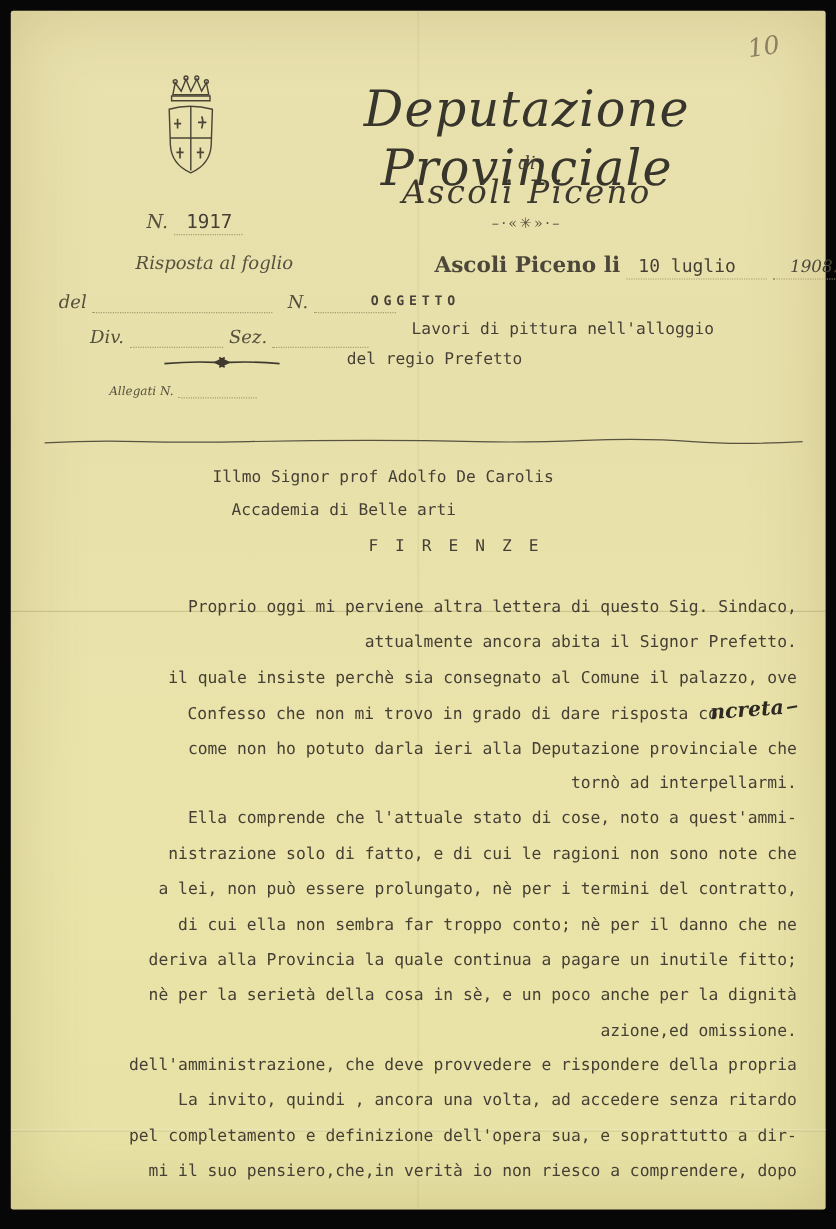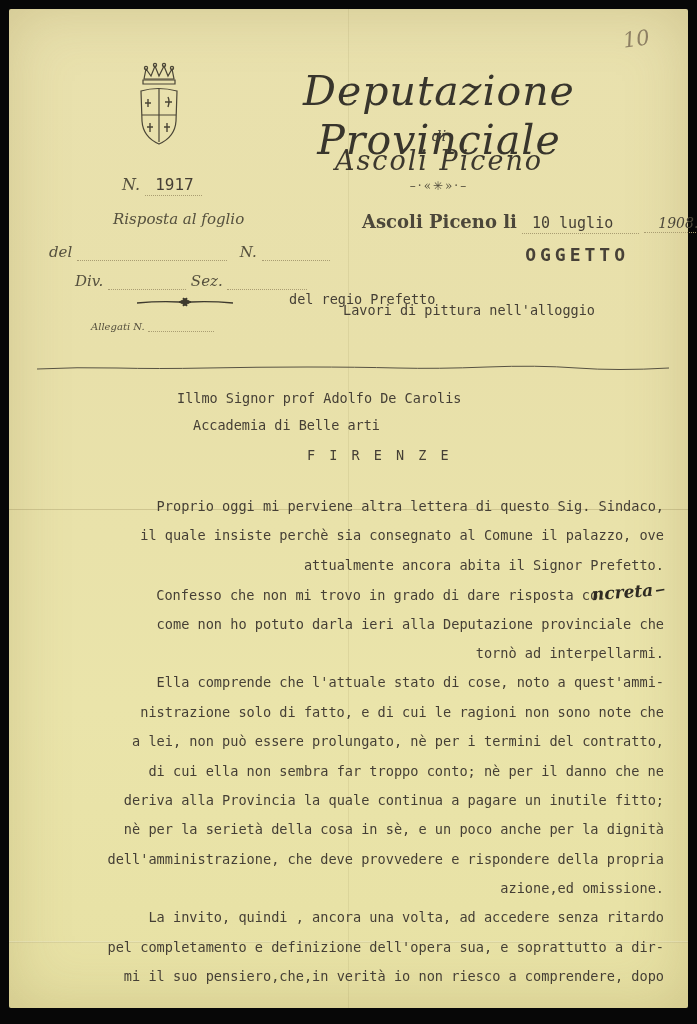--- a/index.html
+++ b/index.html
@@ -59,25 +59,25 @@
   .f-div{position:absolute;left:66px;top:263px;font-size:15px;}
   .f-flourish{position:absolute;left:126px;top:286px;}
   .f-allegati{position:absolute;left:82px;top:308px;font-size:10px;}
 
   .dateline{position:absolute;left:353px;top:202px;white-space:nowrap;}
   .dateline .place{font-weight:bold;font-size:18px;color:#4c473a;}
   .dateline .dval{font-size:15px;border-bottom:1px dotted #a99d72;padding:0 26px 1px 10px;}
   .dateline .year{font-style:italic;font-size:14px;color:#4c473a;border-bottom:1px dotted #a99d72;padding:0 4px 1px 14px;}
 
   .oggetto-label{
-    position:absolute;left:300px;top:235px;width:320px;text-align:right;
-    font-size:18px;letter-spacing:4px;font-weight:bold;color:#474137;
+    position:absolute;left:300px;top:235px;width:320px;text-align:left;
+    font-size:11px;letter-spacing:4px;font-weight:bold;color:#474137;
     font-family:"DejaVu Sans Mono","Liberation Mono",monospace;
   }
-  .oggetto-l1{position:absolute;left:280px;top:257px;width:360px;text-align:center;font-size:13.5px;margin-top:36px;}
+  .oggetto-l1{position:absolute;left:280px;top:257px;width:360px;text-align:center;font-size:13.5px;}
   .oggetto-l2{position:absolute;left:280px;top:282px;width:360px;text-align:left;font-size:13.5px;}
 
   .separator{position:absolute;left:28px;top:348px;}
 
   .recipient{position:absolute;left:168px;top:376px;font-size:13.5px;line-height:27px;white-space:nowrap;}
   .recipient .r2{margin-left:16px;}
   .recipient .r-city{margin-left:130px;margin-top:3px;letter-spacing:3px;}
 
   .body-text{
     position:absolute;left:80px;top:483px;width:575px;
@@ -188,34 +188,34 @@
   </div>
 
   <div class="recipient typed">
     <div>Illmo Signor prof Adolfo De Carolis</div>
     <div class="r2">Accademia di Belle arti</div>
     <div class="r-city">F I R E N Z E</div>
   </div>
 
   <div class="body-text typed">
     <div class="tline indent">Proprio oggi mi perviene altra lettera di questo Sig. Sindaco,</div>
+    <div class="tline">attualmente ancora abita il Signor Prefetto.</div>
     <div class="tline">il quale insiste perchè sia consegnato al Comune il palazzo, ove</div>
-    <div class="tline">attualmente ancora abita il Signor Prefetto.</div>
 
     <div class="tline indent"><span>Confesso che non mi trovo in grado di dare risposta co</span><span class="handwritten">ncreta</span><span class="hw-tail">—</span></div>
     <div class="tline">come non ho potuto darla ieri alla Deputazione provinciale che</div>
     <div class="tline">tornò ad interpellarmi.</div>
 
     <div class="tline indent">Ella comprende che l'attuale stato di cose, noto a quest'ammi-</div>
     <div class="tline">nistrazione solo di fatto, e di cui le ragioni non sono note che</div>
     <div class="tline">a lei, non può essere prolungato, nè per i termini del contratto,</div>
     <div class="tline">di cui ella non sembra far troppo conto; nè per il danno che ne</div>
     <div class="tline">deriva alla Provincia la quale continua a pagare un inutile fitto;</div>
     <div class="tline">nè per la serietà della cosa in sè, e un poco anche per la dignità</div>
+    <div class="tline">azione,ed omissione.</div>
     <div class="tline">dell'amministrazione, che deve provvedere e rispondere della propria</div>
-    <div class="tline">azione,ed omissione.</div>
 
     <div class="tline indent">La invito, quindi , ancora una volta, ad accedere senza ritardo</div>
     <div class="tline">pel completamento e definizione dell'opera sua, e soprattutto a dir-</div>
     <div class="tline">mi il suo pensiero,che,in verità io non riesco a comprendere, dopo</div>
   </div>
 
 </div>
 
 </body></html>

